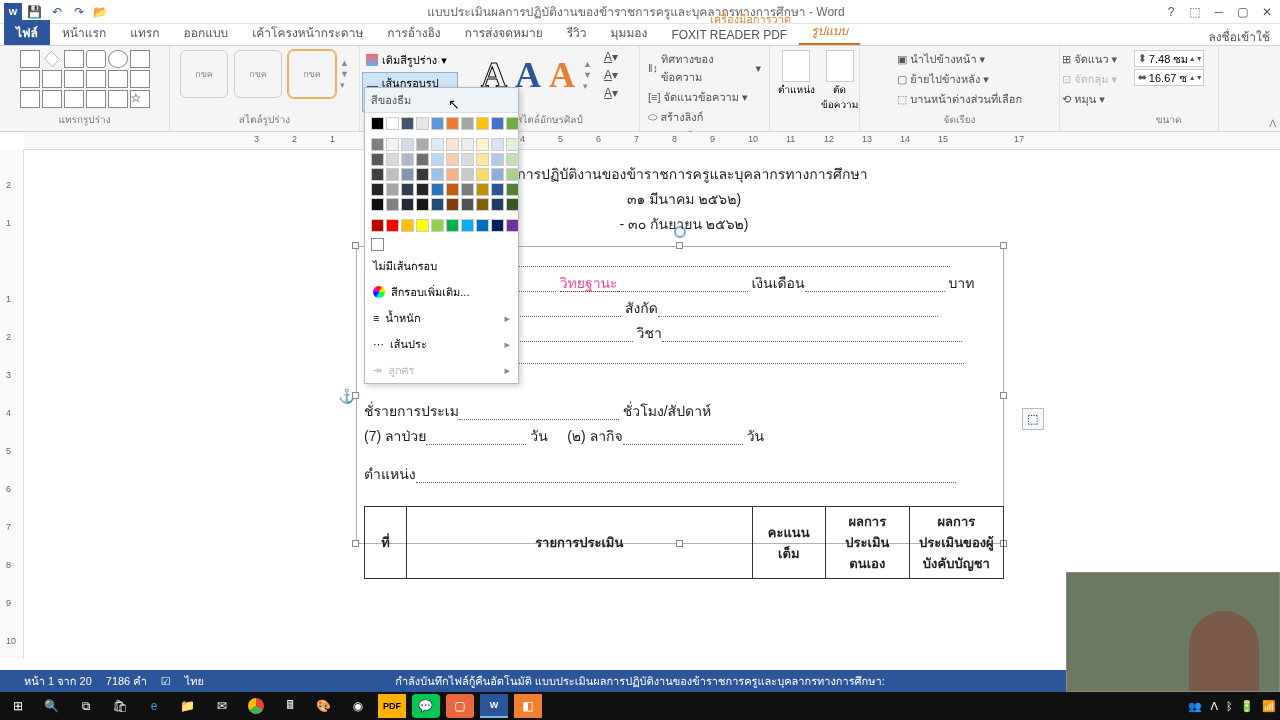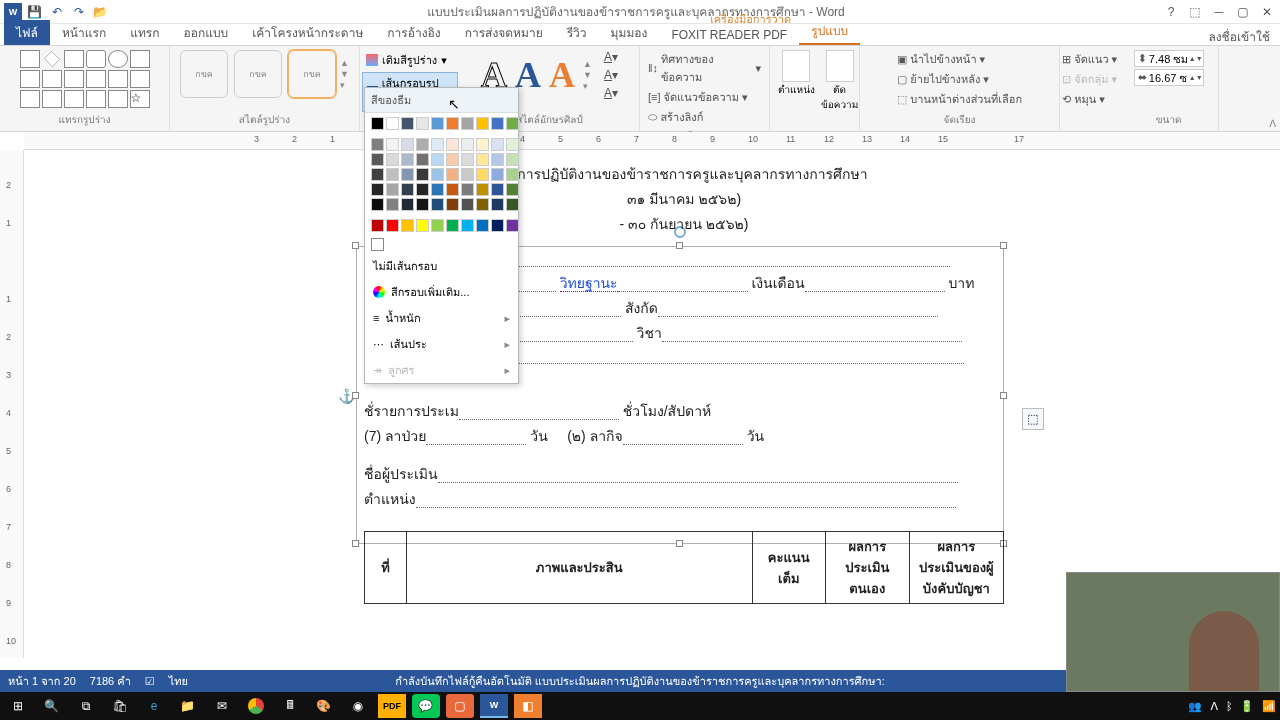--- a/index.html
+++ b/index.html
@@ -9,22 +9,22 @@
 .titlebar .qa-left { display: flex; gap: 4px; align-items: center; }
 .titlebar .qa-left .qa-btn { width: 18px; height: 18px; display: flex; align-items: center; justify-content: center; cursor: pointer; }
 .titlebar .title-center { flex: 1; text-align: center; color: #666; font-size: 12px; display: flex; justify-content: center; gap: 40px; }
 .titlebar .win-controls { display: flex; gap: 6px; }
 .titlebar .win-controls div { width: 18px; height: 18px; display: flex; align-items: center; justify-content: center; cursor: pointer; color: #555; }
 
 .context-tab-label { color: #d88b3a; font-size: 11px; position: absolute; top: 10px; left: 710px; }
 
 .ribbon-tabs { height: 22px; display: flex; align-items: flex-end; border-bottom: 1px solid #d4d4d4; padding-left: 4px; position: relative; }
 .ribbon-tabs .tab { padding: 3px 12px; font-size: 12px; color: #555; cursor: pointer; }
-.ribbon-tabs .tab.file { background: #2b579a; color: #fff; }
-.ribbon-tabs .tab.active { color: #d86f1a; border-bottom: 2px solid #d86f1a; }
+.ribbon-tabs .tab.file { background: #2b579a; color: #fff; font-weight: bold; }
+.ribbon-tabs .tab.active { color: #d86f1a; border-bottom: 2px solid #d86f1a; font-style: italic; }
 .ribbon-tabs .signin { position: absolute; right: 10px; top: 3px; color: #555; font-size: 12px; }
 
 .ribbon { height: 86px; background: #f5f5f5; border-bottom: 1px solid #d4d4d4; display: flex; position: relative; }
 .ribbon-group { border-right: 1px solid #e0e0e0; padding: 4px 8px; display: flex; flex-direction: column; justify-content: space-between; align-items: center; }
 .ribbon-group .group-label { font-size: 10px; color: #777; text-align: center; padding-top: 2px; }
 
 .shapes-gallery { display: grid; grid-template-columns: repeat(6, 20px); grid-template-rows: repeat(3, 18px); gap: 2px; }
 .shapes-gallery div { border: 1px solid #888; background: #fff; }
 
 .styles-gallery { display: flex; gap: 6px; }
@@ -49,34 +49,34 @@
 
 .doc-wrap { display: flex; height: 508px; background: #e6e6e6; }
 .ruler-v { width: 24px; background: #f9f9f9; border-right: 1px solid #ddd; position: relative; }
 .ruler-v .tick { position: absolute; left: 6px; font-size: 9px; color: #666; }
 .doc-area { flex: 1; background: #fff; position: relative; padding: 10px 60px; overflow: hidden; }
 
 .doc-content { position: absolute; left: 340px; top: 10px; width: 640px; font-size: 14px; color: #222; }
 .doc-content .line { margin: 3px 0; }
 .doc-content .center { text-align: center; }
 .doc-content .dotted { border-bottom: 1px dotted #666; display: inline-block; }
-.doc-content .underline-word { color: #1d4ed8; border-bottom: 1px dotted #c00; margin-top: 40px; }
+.doc-content .underline-word { color: #ec4899; border-bottom: 1px dotted #c00; margin-top: 40px; }
 
 .doc-content table { border-collapse: collapse; width: 100%; margin-top: 8px; }
 .doc-content th, .doc-content td { border: 1px solid #333; padding: 4px 6px; font-size: 13px; text-align: center; vertical-align: middle; }
 
 .color-dropdown { position: absolute; left: 364px; top: 87px; width: 155px; background: #fff; border: 1px solid #b8b8b8; box-shadow: 2px 2px 6px rgba(0,0,0,0.2); z-index: 100; font-size: 11px; }
 .color-dropdown .hdr { background: #eef3f8; padding: 3px 6px; color: #555; border-bottom: 1px solid #ddd; }
 .color-grid { display: grid; grid-template-columns: repeat(10, 13px); gap: 2px; padding: 4px 6px; }
 .color-grid div { width: 13px; height: 13px; border: 1px solid #ccc; }
 .color-dropdown .item { padding: 4px 8px; display: flex; align-items: center; gap: 6px; cursor: pointer; }
 .color-dropdown .item.disabled { color: #bbb; }
 .color-dropdown .item .arrow { margin-left: auto; color: #888; }
 
-.statusbar { position: absolute; bottom: 28px; left: 0; right: 0; height: 22px; background: #2b579a; color: #fff; display: flex; align-items: center; padding: 0 8px; font-size: 11px; gap: 14px; }
+.statusbar { position: absolute; bottom: 28px; left: 0; right: 0; height: 22px; background: #2b579a; color: #fff; display: flex; align-items: center; padding: 0 24px; font-size: 11px; gap: 14px; }
 .statusbar .center-msg { position: absolute; left: 50%; transform: translateX(-50%); }
 
 .taskbar { position: absolute; bottom: 0; left: 0; right: 0; height: 28px; background: #101010; display: flex; align-items: center; padding: 0 4px; gap: 6px; }
 .taskbar .tb-icon { width: 28px; height: 24px; display: flex; align-items: center; justify-content: center; color: #fff; cursor: pointer; }
 .taskbar .spacer { flex: 1; }
 .taskbar .tray { display: flex; gap: 8px; color: #fff; font-size: 11px; align-items: center; }
 
 .webcam { position: absolute; right: 0; bottom: 28px; width: 214px; height: 120px; background: #6a795f; border: 1px solid #888; }
 .webcam .person { position: absolute; right: 20px; bottom: 0; width: 70px; height: 80px; background: #7a5a48; border-radius: 35px 35px 0 0; }
 
@@ -390,28 +390,27 @@
       <div style="height:6px"></div>
       <div class="line"><span>ชื่อผู้</span><span class="dotted" style="width:560px">&nbsp;</span></div>
       <div class="line"><span>ตำเ</span><span class="dotted" style="width:170px">&nbsp;</span> <span class="underline-word">วิทยฐานะ</span><span class="dotted" style="width:130px">&nbsp;</span> <span>เงินเดือน</span><span class="dotted" style="width:140px">&nbsp;</span> <span>บาท</span></div>
       <div class="line"><span>สถ</span><span class="dotted" style="width:240px">&nbsp;</span> <span>สังกัด</span><span class="dotted" style="width:280px">&nbsp;</span></div>
       <div class="line"><span>สอนระดับชั้น</span><span class="dotted" style="width:190px">&nbsp;</span> <span>วิชา</span><span class="dotted" style="width:300px">&nbsp;</span></div>
       <div class="line"><span class="dotted" style="width:600px">&nbsp;</span></div>
       <div style="height:30px"></div>
       <div class="line"><span>ชั่รายการประเม</span><span class="dotted" style="width:160px">&nbsp;</span> <span>ชั่วโมง/สัปดาห์</span></div>
       <div class="line"><span>(7) ลาป่วย</span><span class="dotted" style="width:100px">&nbsp;</span> <span>วัน</span>&nbsp;&nbsp;&nbsp;&nbsp;&nbsp;<span>(๒) ลากิจ</span><span class="dotted" style="width:120px">&nbsp;</span> <span>วัน</span></div>
       <div style="height:10px"></div>
-      <div class="line"><span>ชื่อผู้ประเมิน</span><span class="dotted" style="width:520px">&nbsp;</span></div>
       <div class="line"><span>ตำแหน่ง</span><span class="dotted" style="width:540px">&nbsp;</span></div>
       <div style="height:10px"></div>
       <table>
         <tbody>
             <tr>
           <th style="width:40px">ที่</th>
-          <th style="width:330px">ภาพและประสิน</th>
+          <th style="width:330px">รายการประเมิน</th>
           <th style="width:70px">คะแนนเต็ม</th>
           <th style="width:80px">ผลการประเมินตนเอง</th>
           <th style="width:90px">ผลการประเมินของผู้บังคับบัญชา</th>
         </tr>
       </tbody>
         </table>
     </div>
   </div>
 </div>
 

